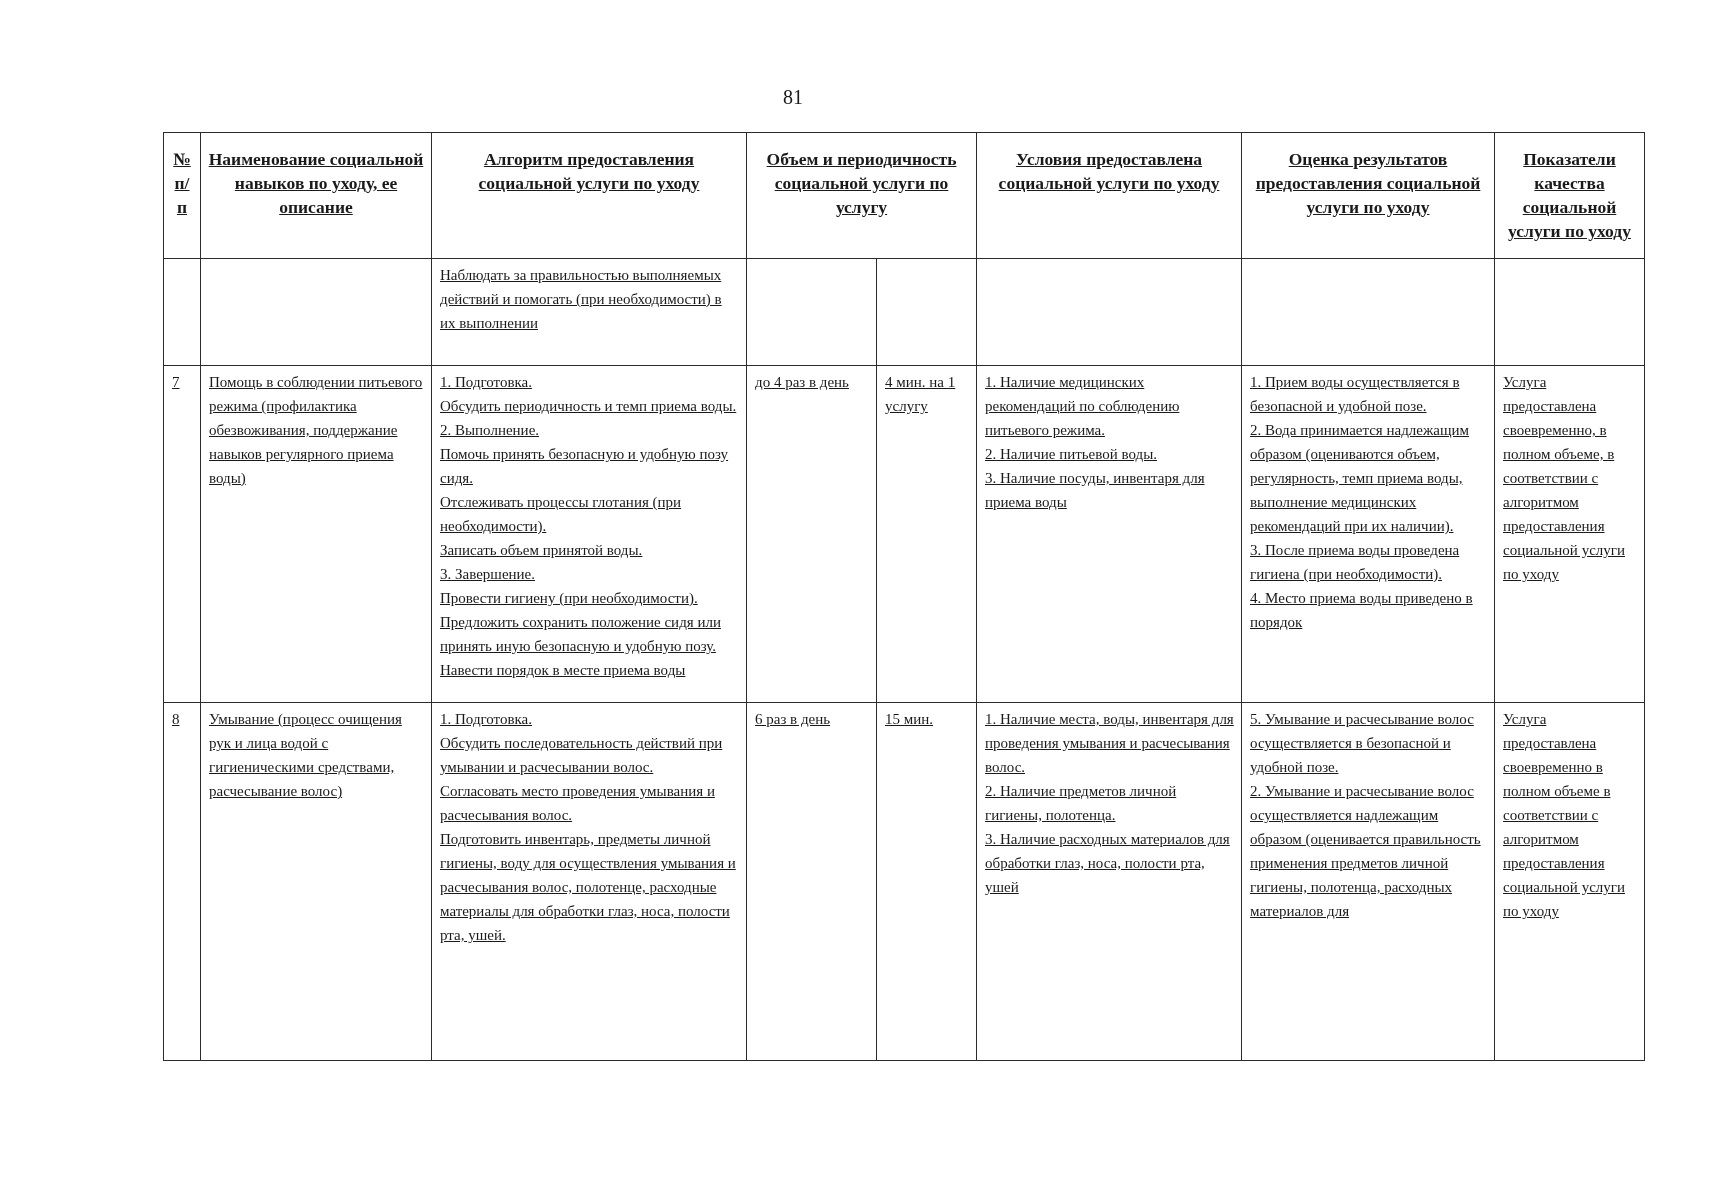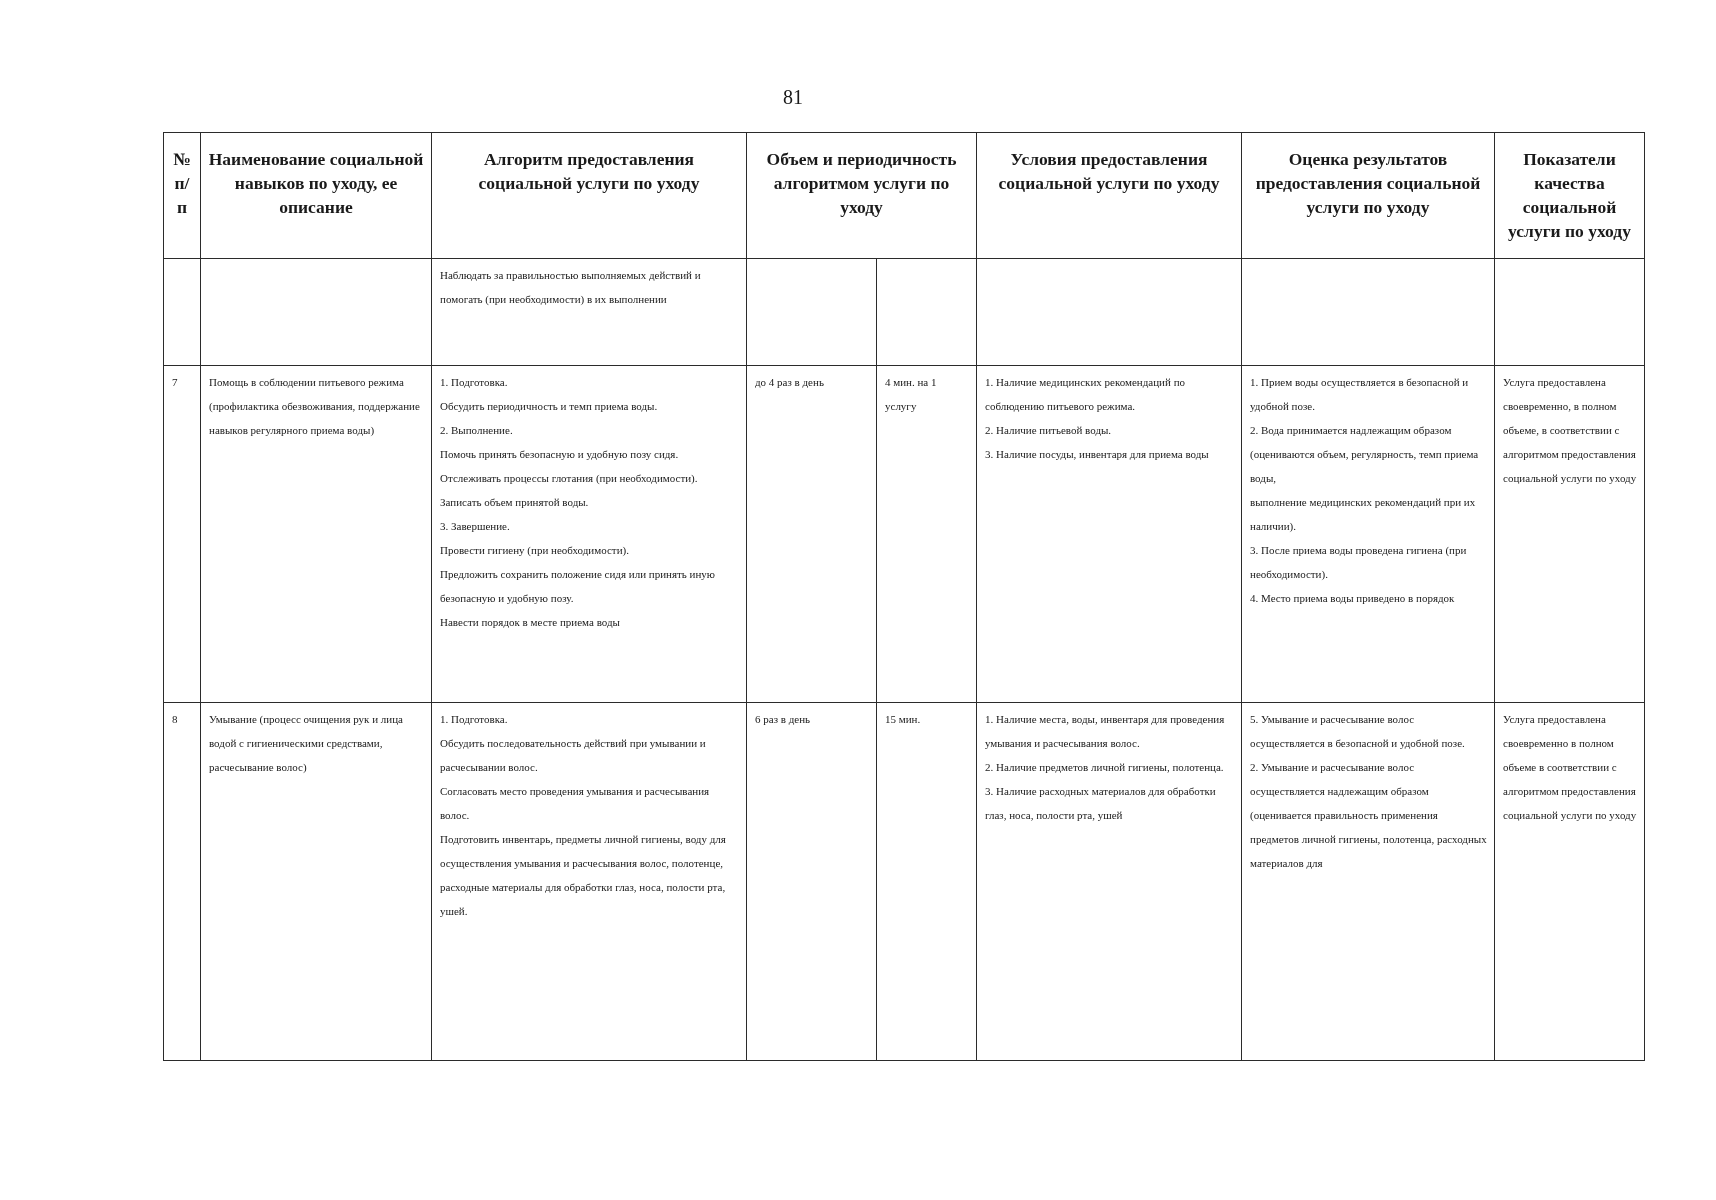--- a/index.html
+++ b/index.html
@@ -24,30 +24,31 @@
   }
   table.doc-table {
     width: 100%;
     border-collapse: collapse;
     table-layout: fixed;
   }
   table.doc-table th, table.doc-table td {
     border: 1.5px solid #2b2b2b;
     vertical-align: top;
     overflow: hidden;
+    text-decoration: underline;
   }
   table.doc-table th {
     font-weight: bold;
     font-size: 17.5px;
     line-height: 24px;
     text-align: center;
     padding: 14px 6px 4px 6px;
   }
   table.doc-table td {
-    font-size: 11px;
+    font-size: 15px;
     line-height: 24px;
     text-align: left;
     padding: 4px 7px 12px 8px;
     white-space: pre-line;
   }
   td.cell-num { text-align: center; padding-left: 2px; padding-right: 2px; }
   tr.header-row { height: 126px; }
   tr.row-cont { height: 107px; }
   tr.row-7 { height: 337px; }
   tr.row-8 { height: 358px; }
@@ -67,22 +68,22 @@
       <col style="width:100px">
       <col style="width:265px">
       <col style="width:253px">
       <col style="width:150px">
     </colgroup>
     <tbody>
       <tr class="header-row">
         <th>№ п/п</th>
         <th>Наименование социальной навыков по уходу, ее описание</th>
         <th>Алгоритм предоставления социальной услуги по уходу</th>
-        <th colspan="2">Объем и периодичность алгоритмом услуги по уходу</th>
-        <th>Условия предоставления социальной услуги по уходу</th>
+        <th colspan="2">Объем и периодичность социальной услуги по услугу</th>
+        <th>Условия предоставлена социальной услуги по уходу</th>
         <th>Оценка результатов предоставления социальной услуги по уходу</th>
         <th>Показатели качества социальной услуги по уходу</th>
       </tr>
 
       <tr class="row-cont">
         <td class="cell-num"></td>
         <td></td>
         <td>Наблюдать за правильностью выполняемых действий и помогать (при необходимости) в их выполнении</td>
         <td></td>
         <td></td>

